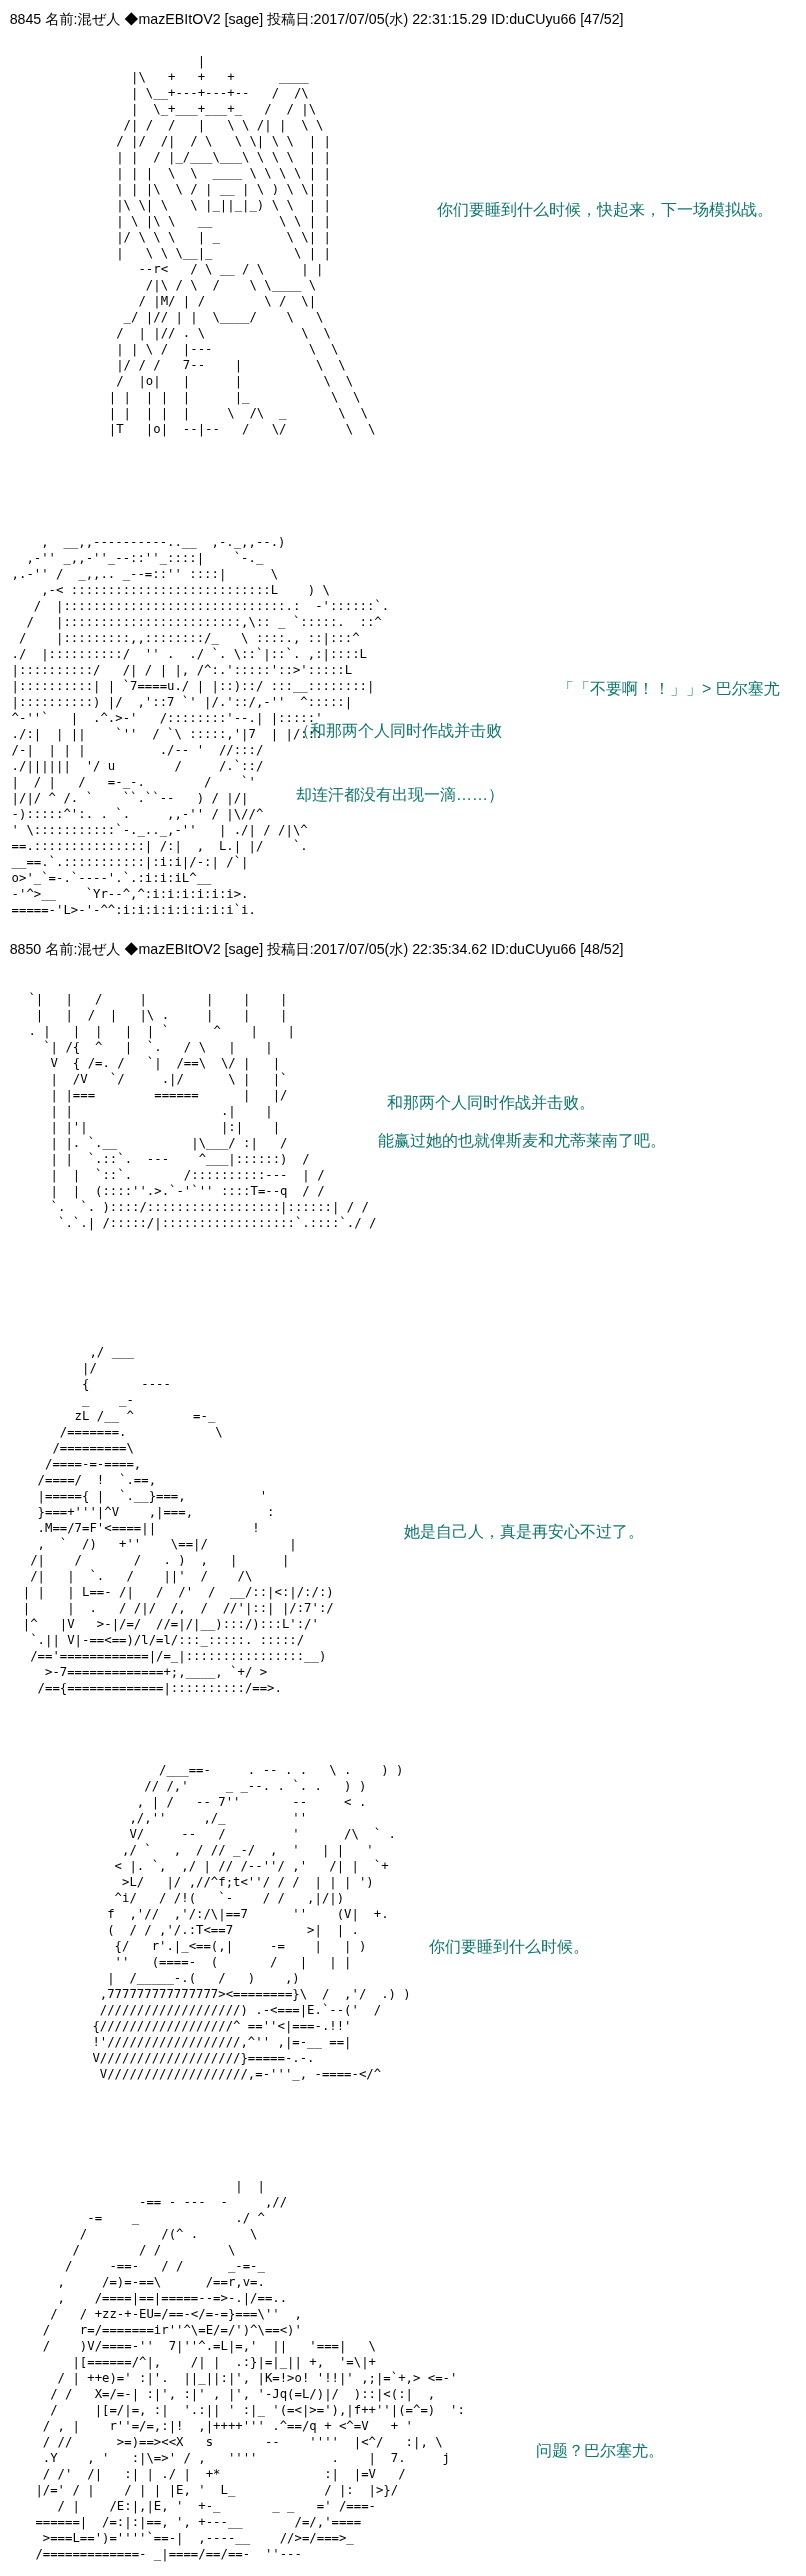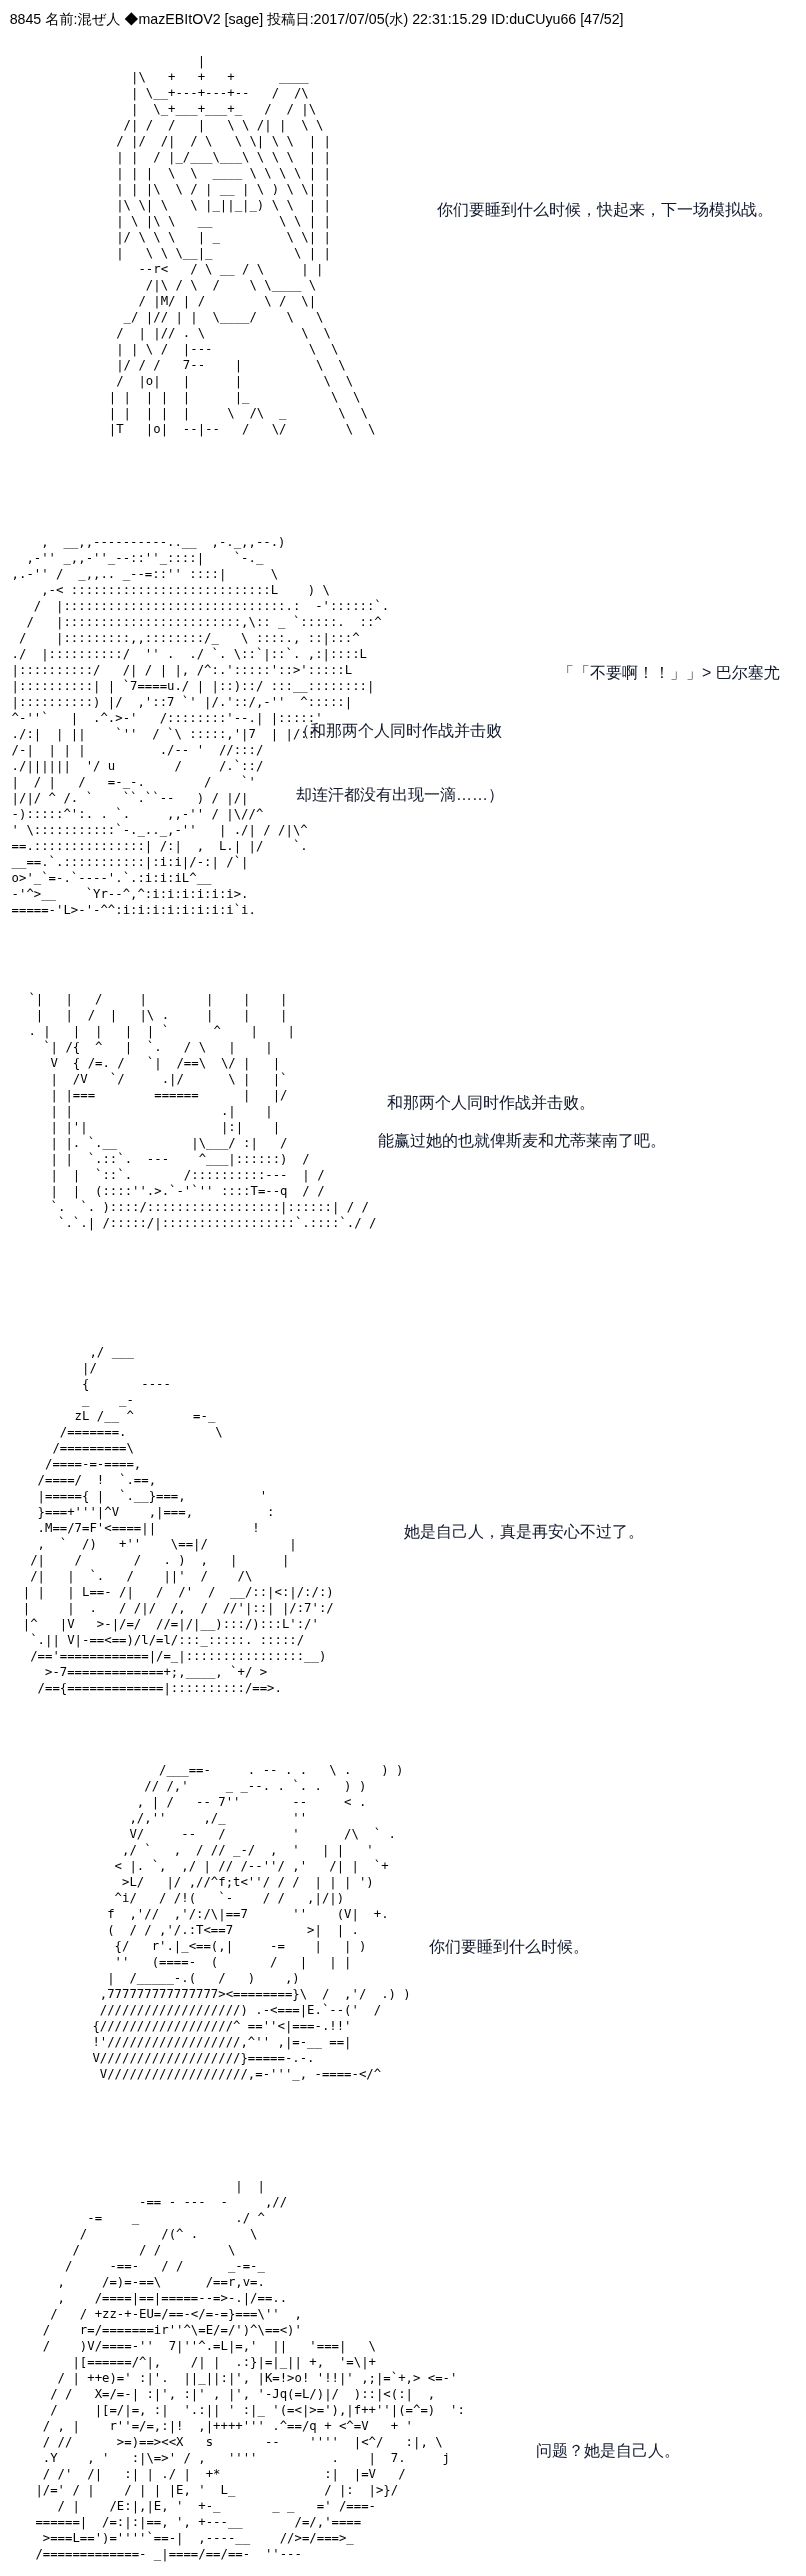--- a/index.html
+++ b/index.html
@@ -27,21 +27,21 @@
     line-height: 16px;
     white-space: pre;
     color: #000000;
   }
   .dlg {
     position: absolute;
     font-family: "Liberation Sans", sans-serif;
     font-size: 16px;
     line-height: 21px;
     white-space: pre;
-    color: #0f172a;
+    color: #0f766e;
   }
 </style>
 </head>
 <body>
 
 <div class="page">
 
   <div class="hdr" style="left:5.7px;top:5.7px">8845 名前:混ぜ人 ◆mazEBItOV2 [sage] 投稿日:2017/07/05(水) 22:31:15.29 ID:duCUyu66 [47/52]</div>
   <div class="aa" style="left:90px;top:49px">              |
      |\   +   +   +      ____
@@ -85,24 +85,25 @@
 ./||||||  '/ u        /     /.`::/
 |  / |   /   =-_-.        /    `'
 |/|/ ^ /. `    ``.``--   ) / |/|
 -):::::^':. . `.     ,,-'' / |\//^
 ' \:::::::::::`-._.._,-''   | ./| / /|\^
 ==.:::::::::::::::| /:|  ,  L.| |/    `.
 __==.`.:::::::::::|:i:i|/-:| /`|
 o&gt;'_`=-.`----'.`.:i:i:iL^__
 -'^&gt;__    `Yr--^,^:i:i:i:i:i:i&gt;.
 =====-'L&gt;-'-^^:i:i:i:i:i:i:i:i`i.</div>
-  <div class="dlg" style="left:554px;top:658px">「「不要啊！！」」&gt; 巴尔塞尤</div>
+  <div class="dlg" style="left:554px;top:674px">「「不要啊！！」」&gt; 巴尔塞尤</div>
   <div class="dlg" style="left:290px;top:716px">（和那两个人同时作战并击败</div>
   <div class="dlg" style="left:292px;top:780px">却连汗都没有出现一滴……）</div>
 
+  <div class="hdr" style="left:5.7px;top:936px">8850 名前:混ぜ人 ◆mazEBItOV2 [sage] 投稿日:2017/07/05(水) 22:35:34.62 ID:duCUyu66 [48/52]</div>
   <div class="aa" style="left:17px;top:987px"> `|   |   /     |        |    |    |
   |   |  /  |   |\ .     |    |    |
  . |   |  |   |  | `      ^    |    |
    `| /{  ^   |  `.   / \   |    |
     V  { /=. /   `|  /==\  \/ |   |
     |  /V   `/     .|/      \ |   |`
     | |===        ======      |   |/
     | |                    .|    |
     | |'|                  |:|    |
     | |. `.__          |\___/ :|   /
@@ -175,16 +176,16 @@
    /     |[=/|=, :|  '.:|| ' :|_ '(=&lt;|&gt;='),|f++''|(=^=)  ':
   / , |    r''=/=,:|!  ,|++++''' .^==/q + &lt;^=V   + '
   / //      &gt;=)==&gt;&lt;&lt;X   s       --    ''''  |&lt;^/   :|, \
   .Y    , '   :|\=&gt;' / ,   ''''          .    |  7.     j
   / /'  /|   :| | ./ |  +*              :|  |=V   /
  |/=' / |    / | | |E, '  L_            / |:  |&gt;}/
     / |    /E:|,|E, '  +-_       _ _   =' /===-
  ======|  /=:|:|==, ', +---__       /=/,'====
   &gt;===L==')=''''`==-|  ,----__    //&gt;=/===&gt;_
  /=============- _|====/==/==-  ''---</div>
-  <div class="dlg" style="left:532px;top:2436px">问题？她是自己人。</div>
+  <div class="dlg" style="left:532px;top:2436px">问题？巴尔塞尤。</div>
 
 </div>
 
 
 </body></html>

